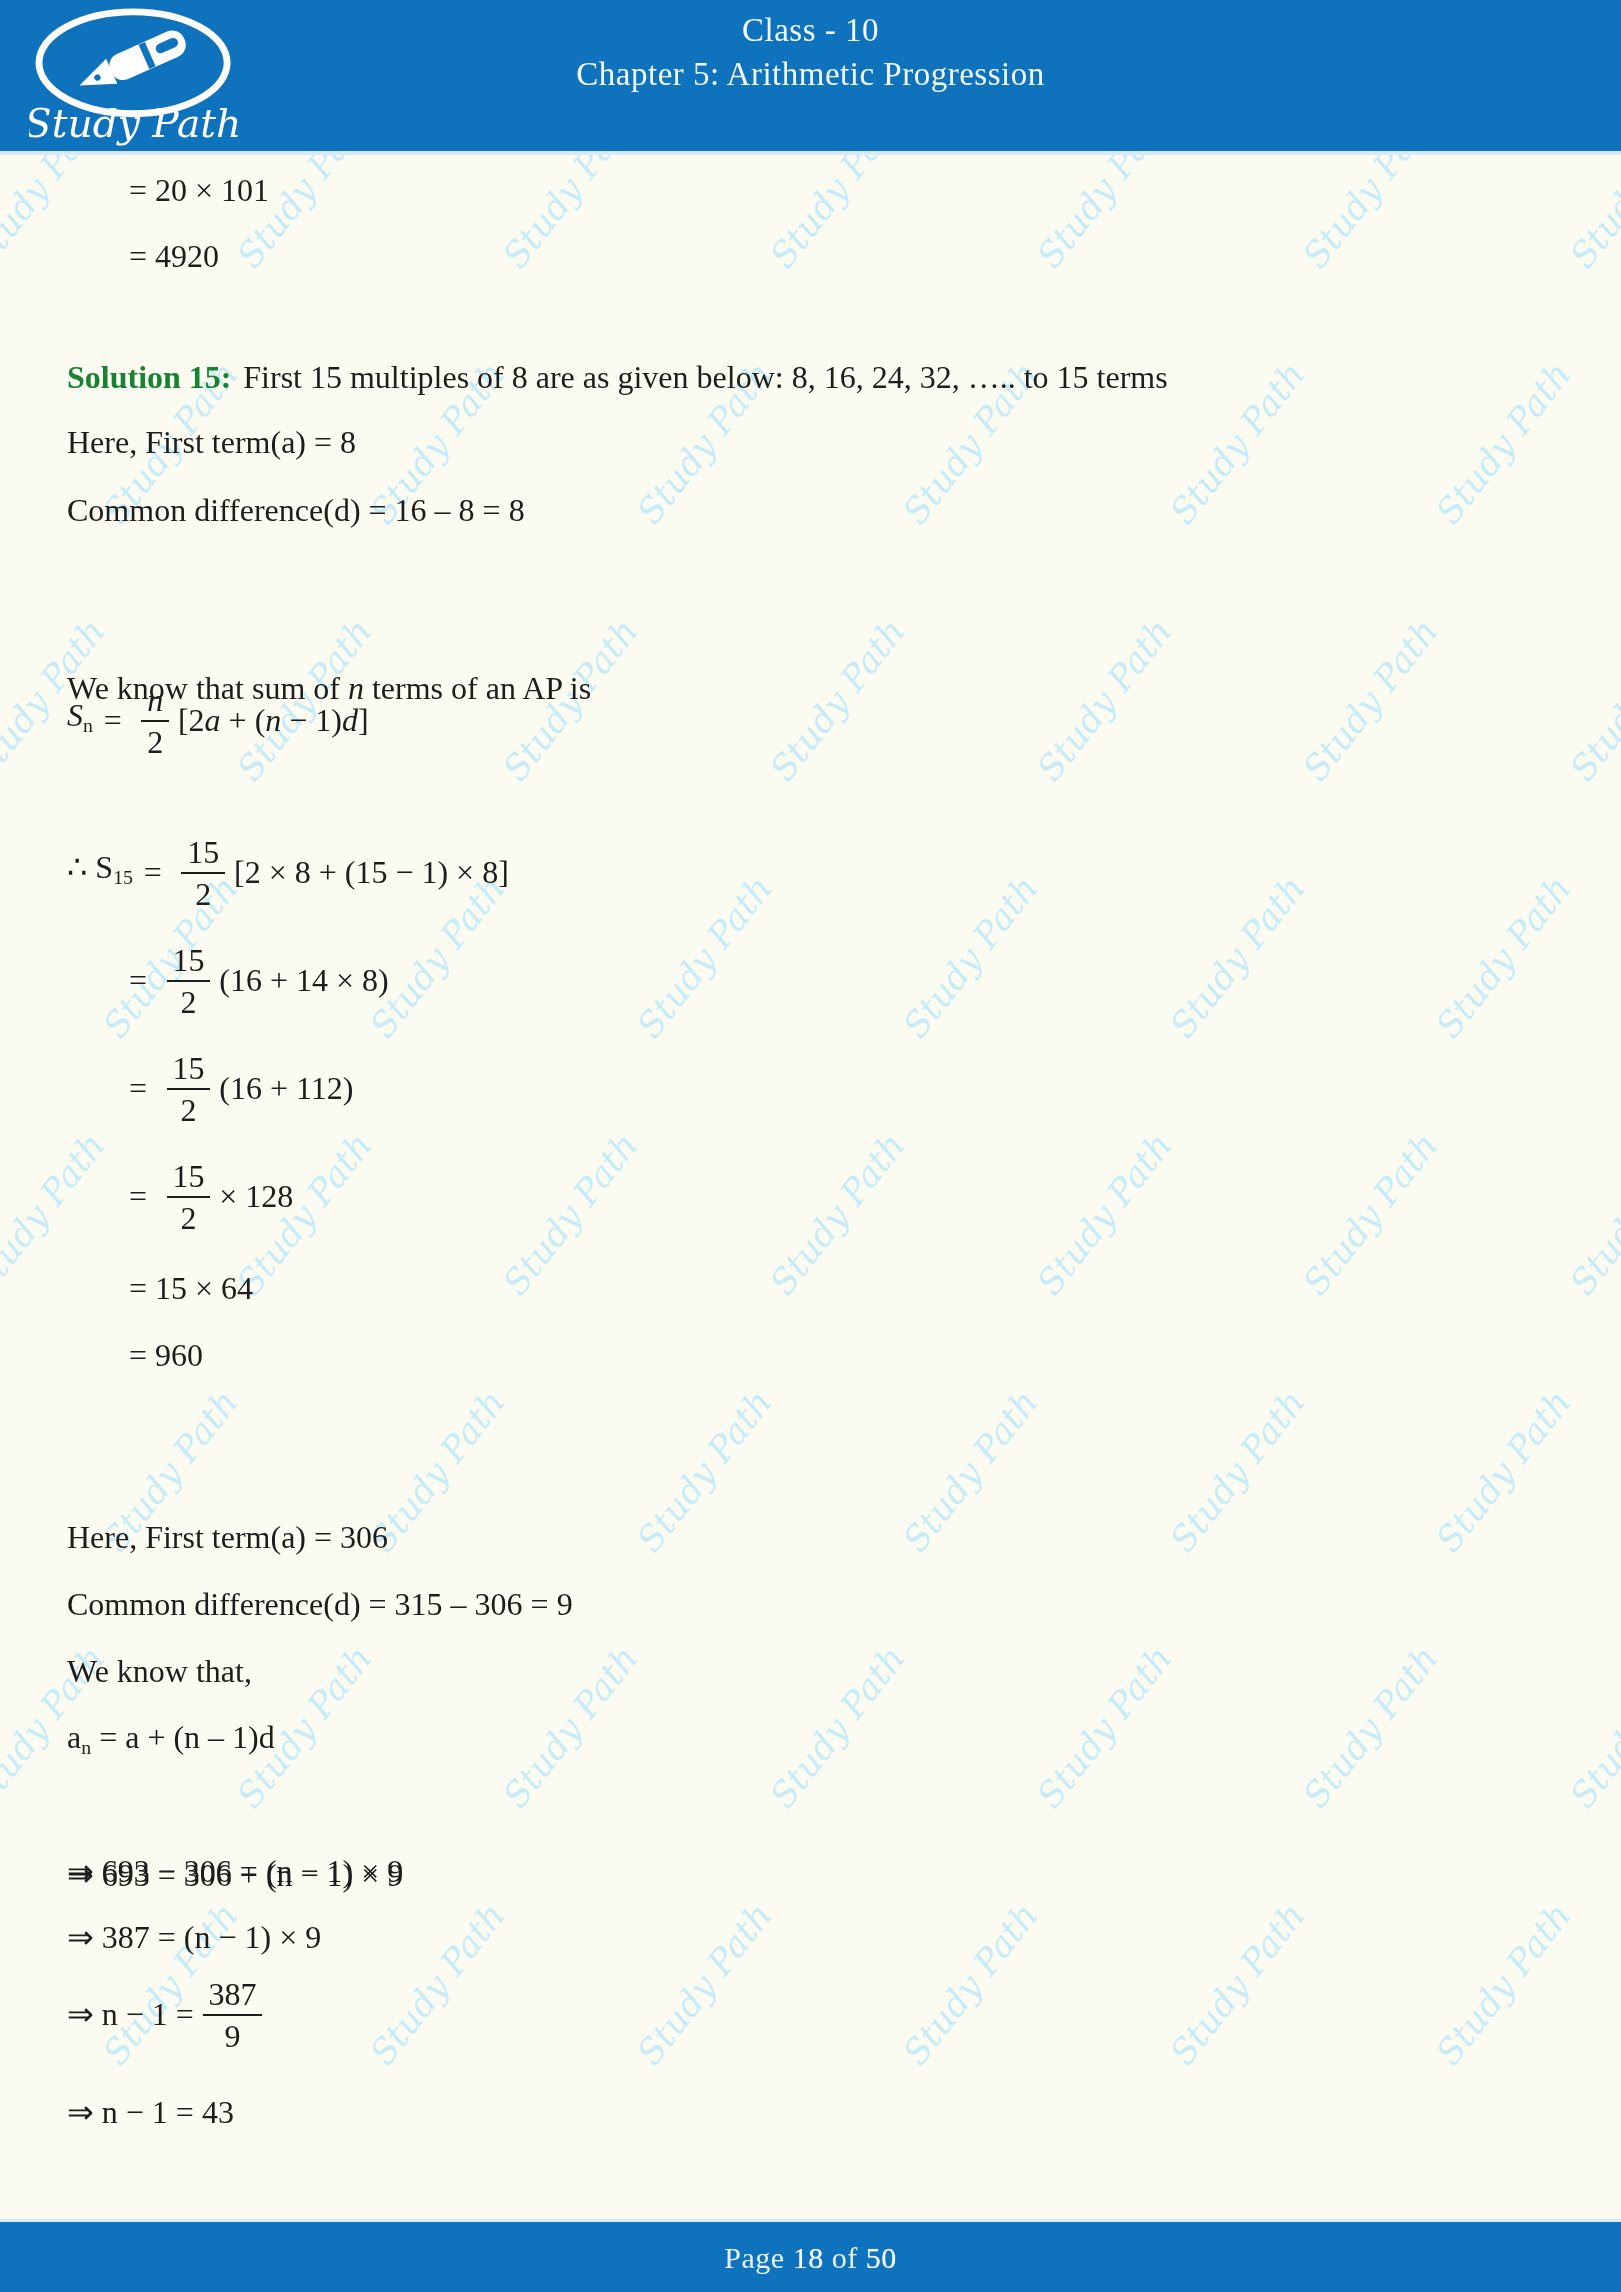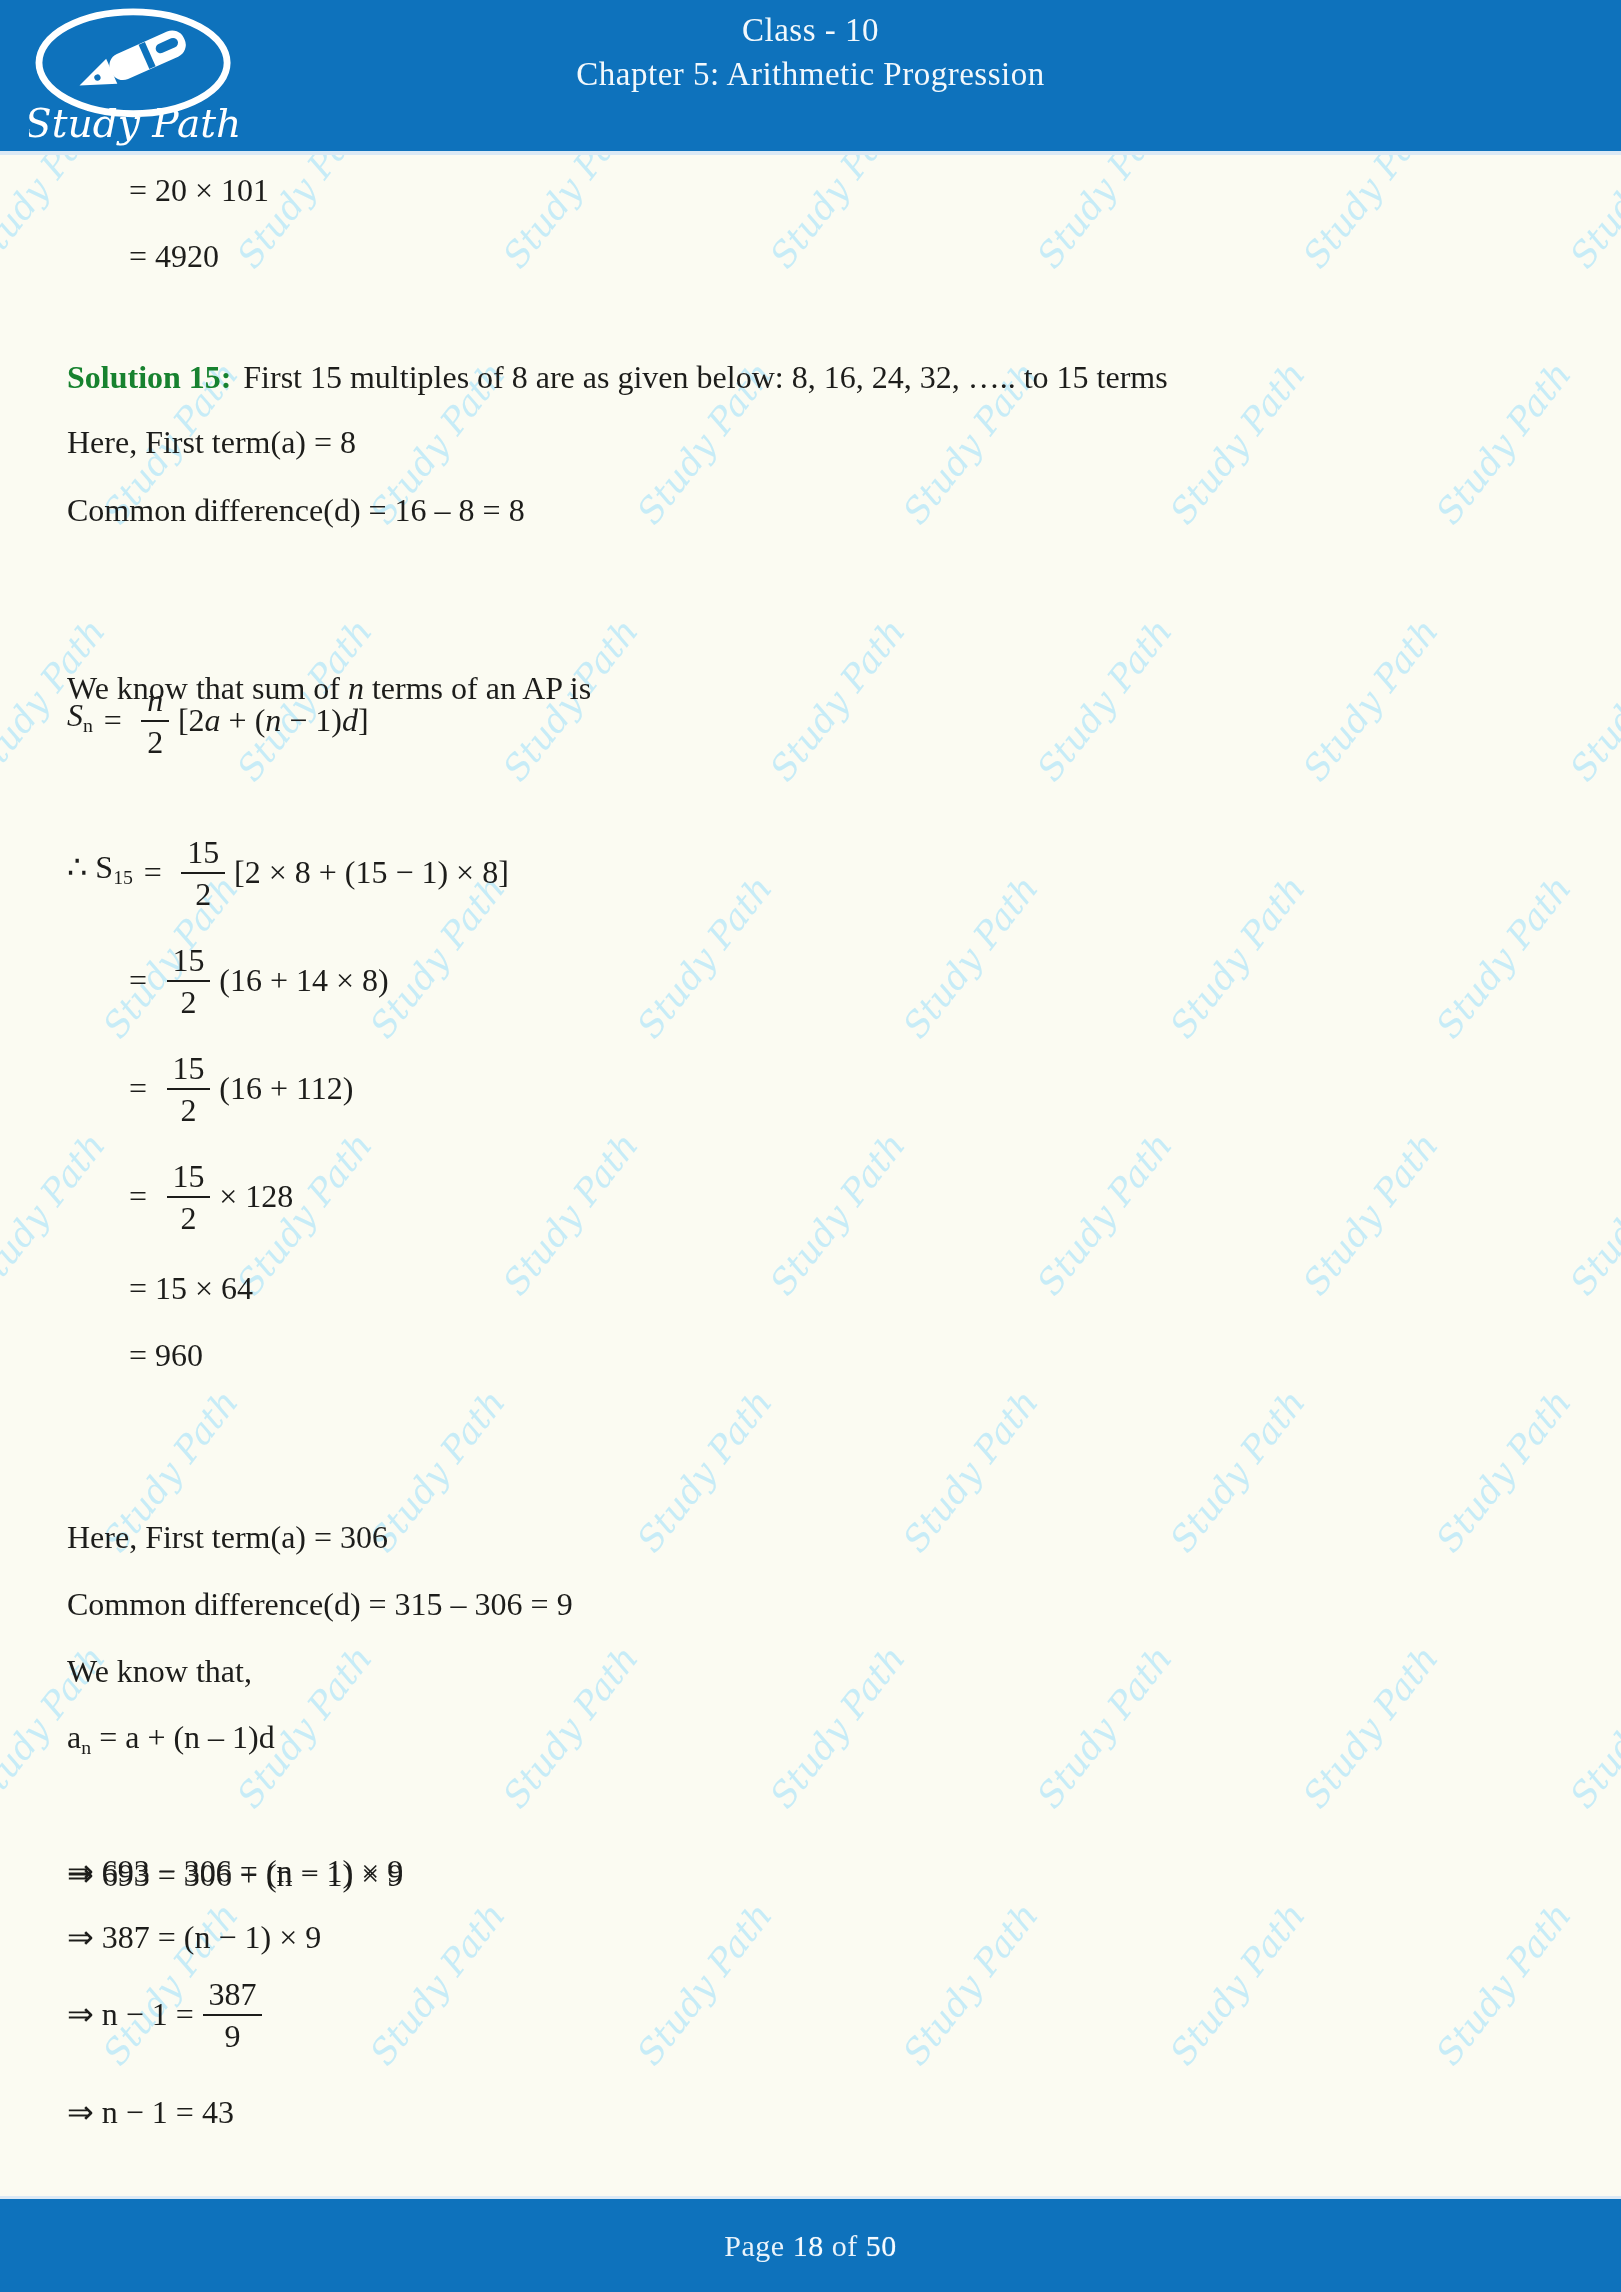--- a/index.html
+++ b/index.html
@@ -63,21 +63,21 @@
   .fline{display:flex;align-items:center;}
   .eq{margin:0 10.8px;}
   .frac{
     display:inline-flex;flex-direction:column;align-items:center;
     margin:0 8.8px;line-height:1.08;
   }
   .frac .num{padding:2px 5.9px 2.9px;border-bottom:2.9px solid var(--ink);}
   .frac .den{padding-top:2.9px;}
   
   .ftr{
-    position:absolute;left:0;right:0;bottom:0;height:97px;
+    position:absolute;left:0;right:0;bottom:0;height:74px;
     background:var(--blue);
     border-top:3.9px solid var(--divider);
     display:flex;align-items:center;justify-content:center;
     z-index:3;
   }
   .pagecount{color:var(--foot);font-size:30px;letter-spacing:0.5px;}
   .pagecount .fld{color:#f6fbff;text-shadow:0 0 1px rgba(255,255,255,.55);}
 </style>
 </head>
 <body>

